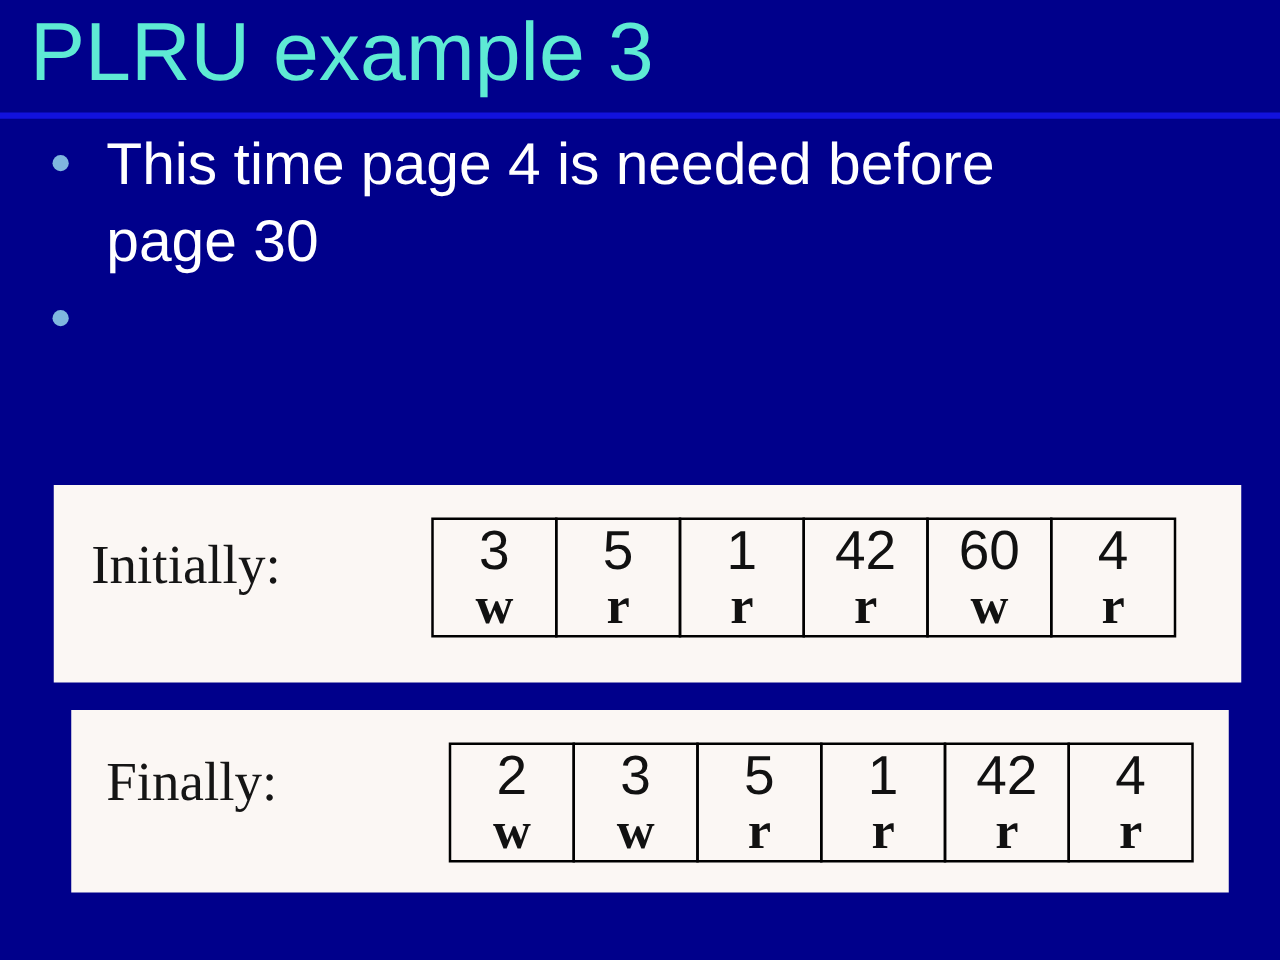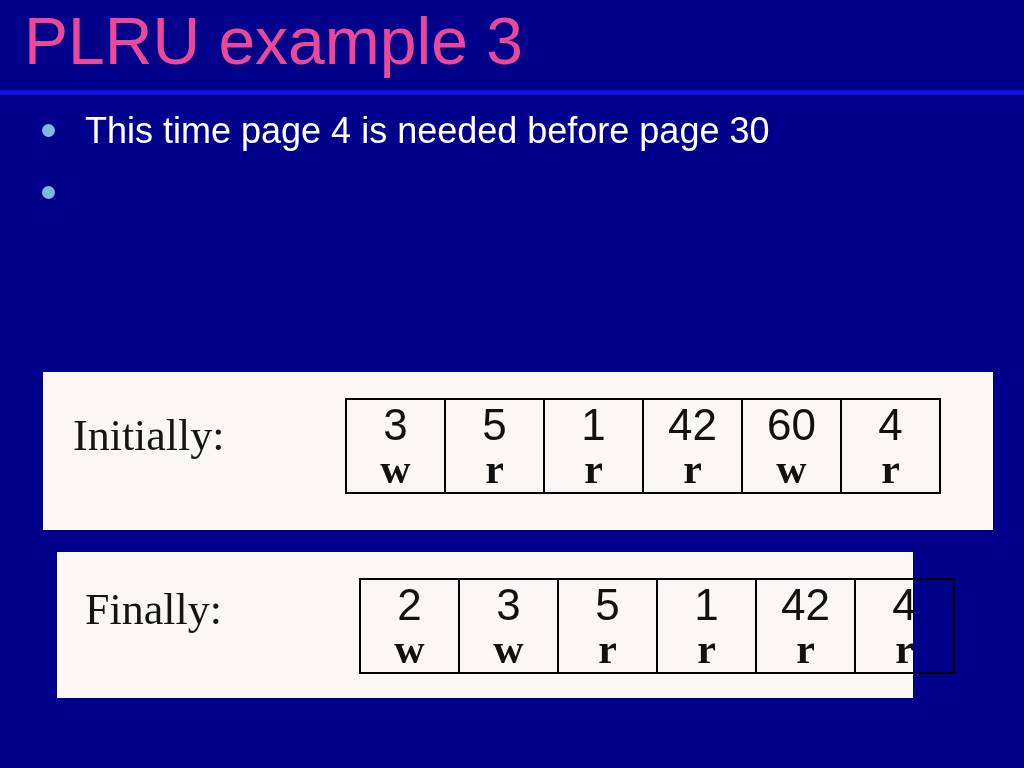--- a/index.html
+++ b/index.html
@@ -9,21 +9,21 @@
     position: relative;
     overflow: hidden;
     font-family: "Liberation Sans", sans-serif;
   }
 
   .slide-title {
     position: absolute;
     left: 24px; top: 4px;
     font-size: 66px;
     line-height: 74px;
-    color: #ec4899;
+    color: #5eead4;
     letter-spacing: 0px;
     white-space: nowrap;
   }
 
   .title-rule {
     position: absolute;
     left: 0; top: 90px;
     width: 1024px; height: 5px;
     background: #1212DE;
   }
@@ -40,36 +40,37 @@
   .bullet-dot {
     flex: 0 0 auto;
     width: 13px; height: 13px;
     margin-top: 24px;
     margin-right: 30px;
     border-radius: 50%;
     background: #7FB7DF;
   }
   .bullet-text {
     color: #FFFFFF;
-    font-size: 36px;
+    font-size: 47px;
     line-height: 62px;
     width: 760px;
   }
 
   .panel {
     position: absolute;
     background: #FBF7F4;
+    margin-top: 16px;
   }
   .panel-initially {
     left: 43px; top: 372px;
     width: 950px; height: 158px;
   }
   .panel-finally {
     left: 57px; top: 552px;
-    width: 856px; height: 146px;
+    width: 926px; height: 146px;
   }
 
   .panel-label {
     position: absolute;
     font-family: "Liberation Serif", serif;
     font-size: 44px;
     line-height: 44px;
     color: #151515;
     white-space: nowrap;
   }

